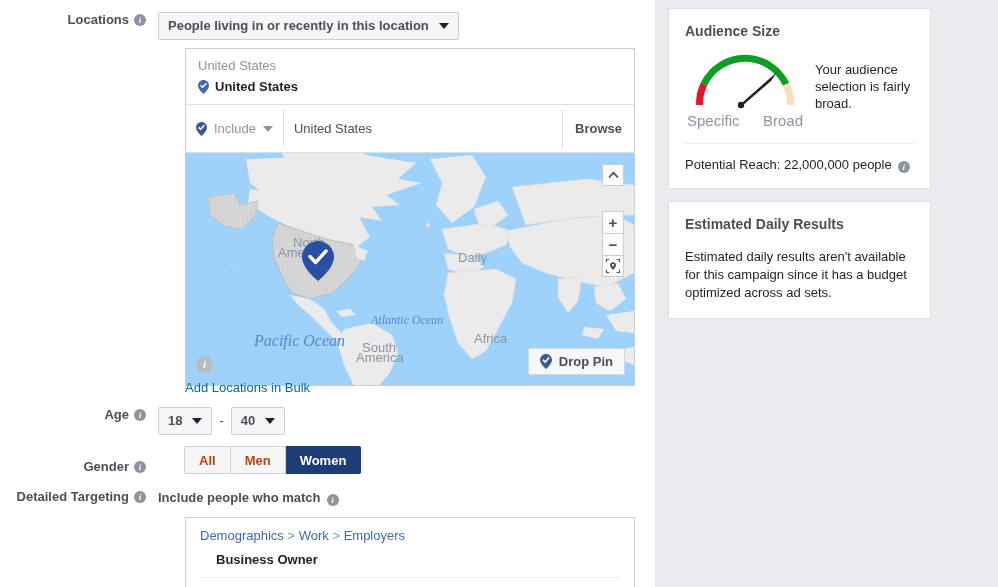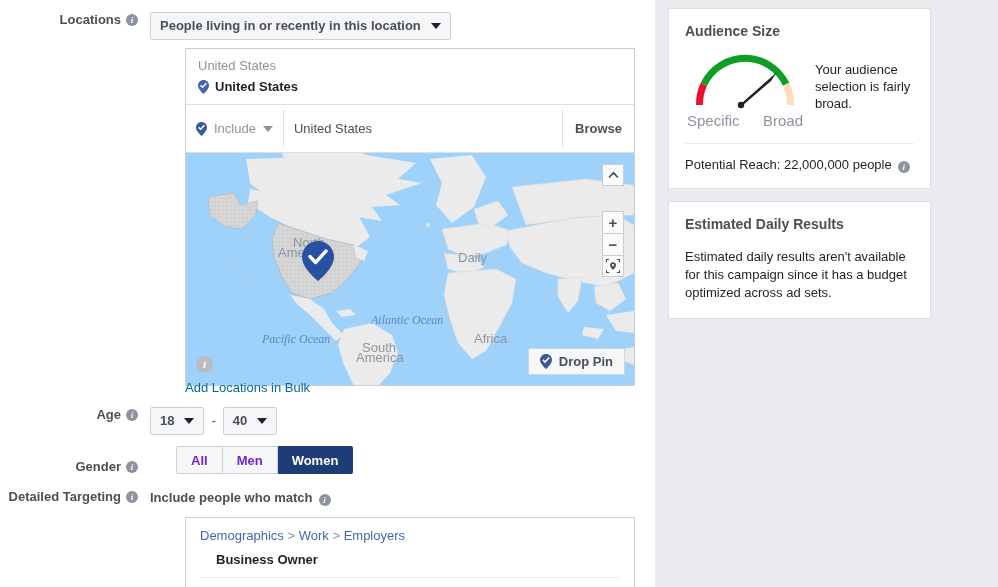--- a/index.html
+++ b/index.html
@@ -14,21 +14,21 @@
     overflow: hidden;
   }
   .page { position: relative; width: 998px; height: 587px; }
 
   
   .form-pane {
     position: absolute; left:0; top:0;
     width: 655px; height: 587px;
     background: #ffffff;
   }
-  .row { position: absolute; display: flex; }
+  .row { position: absolute; display: flex; margin-left: 8px; }
   .field-label {
     width: 150px;
     text-align: right;
     padding-right: 12px;
     font-weight: bold;
     font-size: 13px;
     color: #4b4f56;
     white-space: nowrap;
     display: flex; align-items: flex-start; justify-content: flex-end;
     gap: 5px;
@@ -169,21 +169,21 @@
   
   .age-row { left:0; top:407px; width:655px; align-items:flex-start; }
   .age-dash { color:#4b4f56; margin:0 7px; line-height:28px; font-size:13px;}
 
   
   .gender-row { left:0; top:446px; width:655px; align-items:flex-end;gap:26px;}
   .seg { display:flex; }
   .seg button {
     font-family:"Liberation Sans", sans-serif;
     font-size:13px; font-weight:bold;
-    background:#f5f6f7; color:#6d28d9;
+    background:#f5f6f7; color:#c2410c;
     border:1px solid #ccd0d5;
     border-left-width:0;
     padding:0 14px; height:28px;
     cursor:pointer;
   }
   .seg button:first-child { border-left-width:1px; border-radius:2px 0 0 2px;}
   .seg button:last-child { border-radius:0 2px 2px 0;}
   .seg button.active {
     background:#1d3c78; border-color:#1d3c78; color:#fff;
   }
@@ -342,21 +342,21 @@
           <circle cx="242" cy="72" r="2" fill="#e6e6e6"></circle>
         </svg>
 
         <span class="map-lbl land" style="left:87px; top:82px;margin-left:20px;">North</span>
         <span class="map-lbl land" style="left:92px; top:92px;">America</span>
         <span class="map-lbl land" style="left:272px; top:97px;">Daily</span>
         <span class="map-lbl land" style="left:288px; top:178px;">Africa</span>
         <span class="map-lbl land" style="left:176px; top:187px;">South</span>
         <span class="map-lbl land" style="left:170px; top:197px;">America</span>
         <span class="map-lbl" style="left:185px; top:160px; font-size:12px;">Atlantic Ocean</span>
-        <span class="map-lbl" style="left:68px; top:179px; font-size:12px;margin-left:8px;">Pacific Ocean</span>
+        <span class="map-lbl" style="left:68px; top:179px; font-size:16px;">Pacific Ocean</span>
 
         <svg class="pin-marker" width="32" height="40" viewBox="0 0 32 40">
           <path d="M16 0C7.2 0 0 7.2 0 16C0 27.5 16 40 16 40S32 27.5 32 16C32 7.2 24.8 0 16 0Z" fill="#2851a3"></path>
           <path d="M8 15.5L13.6 21.5L24 10" stroke="#ffffff" stroke-width="3.4" fill="none" stroke-linecap="round" stroke-linejoin="round"></path>
         </svg>
 
         <div class="ctrl" style="right:10px; top:11px;">
           <svg width="11" height="8" viewBox="0 0 11 8">
             <path d="M1 6.5L5.5 1.8L10 6.5" stroke="#4b4f56" stroke-width="1.7" fill="none"></path>
           </svg>

